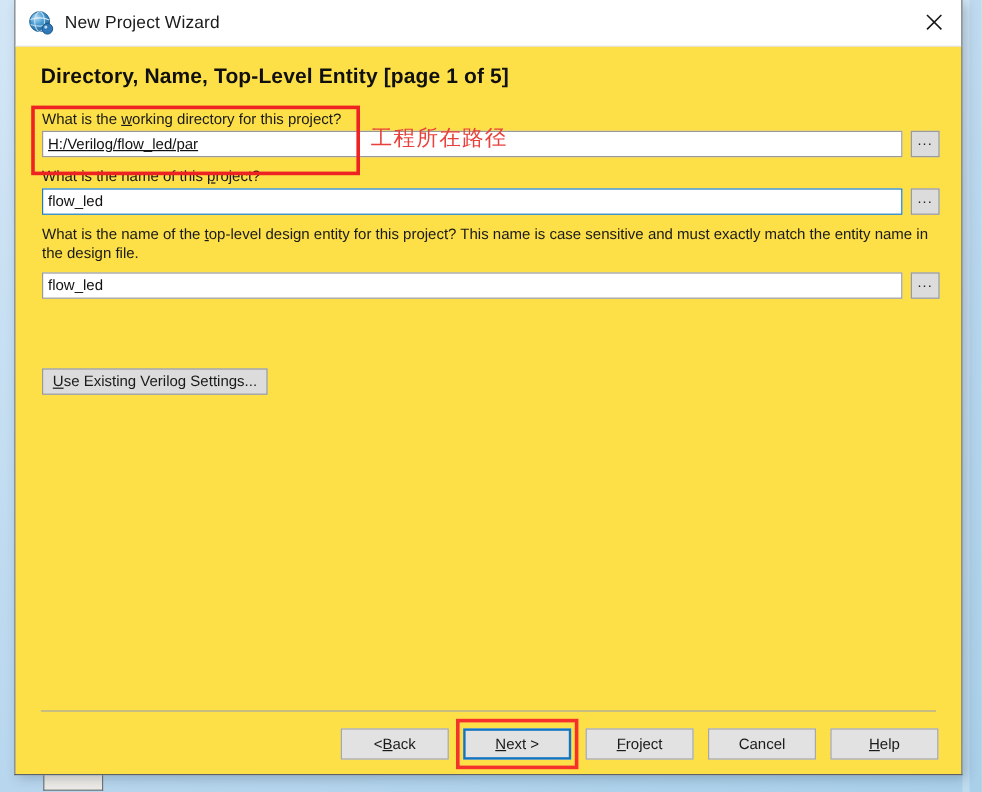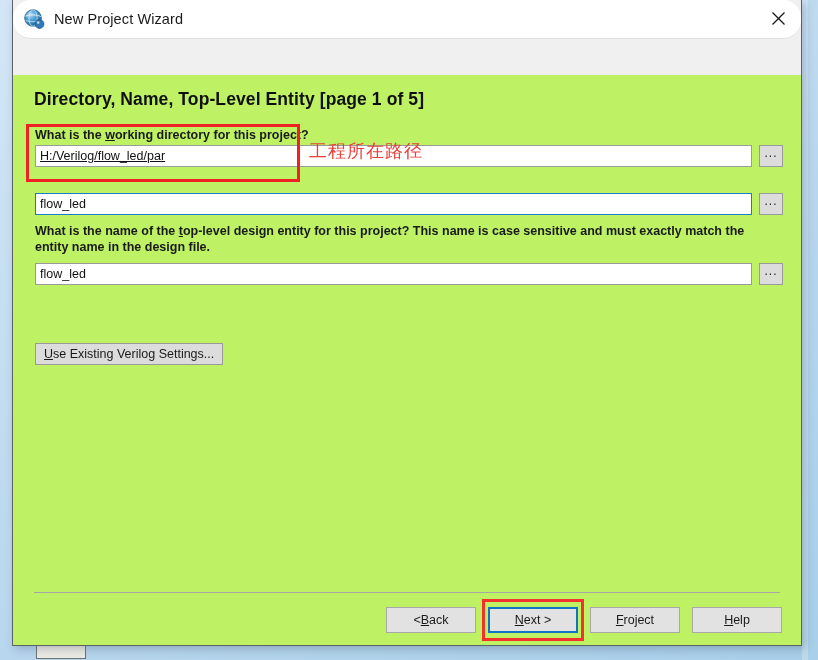--- a/index.html
+++ b/index.html
@@ -51,21 +51,20 @@
 
   
   #titlebar {
     height: 38px;
     min-height: 38px;
     background: #ffffff;
     display: flex;
     align-items: center;
     position: relative;
     border-bottom: 1px solid #e2e2e2;
-    border-radius: 18px;
   }
   #app-icon {
     width: 22px;
     height: 22px;
     margin-left: 10px;
     margin-right: 9px;
     position: relative;
     flex: none;
   }
   #app-icon svg { display: block; }
@@ -86,41 +85,39 @@
     justify-content: center;
     cursor: pointer;
   }
   #close-button svg { display: block; }
 
   
   #dialog-body {
     flex: 1;
     position: relative;
     padding: 4px;
-    background: #bef264;
+    background: #fde047;
     overflow: hidden;
-    margin-top: 36px;
   }
   #page-heading {
     position: absolute;
     left: 21px;
     top: 14px;
     font-size: 17.5px;
     font-weight: bold;
     color: #101010;
     letter-spacing: 0.1px;
     white-space: nowrap;
   }
 
   .field-label {
     font-size: 12.5px;
     color: #1a1a1a;
     line-height: 16px;
     white-space: nowrap;
-    font-weight: bold;
   }
   .field-label.wrap { white-space: normal; }
   .mn { text-decoration: underline; }
 
   .row {
     position: absolute;
     display: flex;
     align-items: center;
   }
   .text-input {
@@ -289,20 +286,23 @@
     <div id="page-heading">Directory, Name, Top-Level Entity [page 1 of 5]</div>
 
     <div class="row" style="left:22px; top:52px;">
       <div class="field-label"><span>What is the </span><span class="mn">w</span><span>orking directory for this project?</span></div>
     </div>
     <div class="row" style="left:22px; top:70px; width:748px;">
       <input class="text-input" style="width: 718px; text-decoration: underline;" value="H:/Verilog/flow_led/par">
       <div class="browse-btn">...</div>
     </div>
 
+    <div class="row" style="left:22px; top:100px;">
+      <div class="field-label"><span>What is the name of this </span><span class="mn">p</span><span>roject?</span></div>
+    </div>
     <div class="row" style="left:22px; top:118px; width:748px;">
       <input class="text-input focused" style="width: 718px;" value="flow_led">
       <div class="browse-btn">...</div>
     </div>
 
     <div class="row" style="left:22px; top:148px; width:740px;">
       <div class="field-label wrap" style="width:740px;"><span>What is the name of the </span><span class="mn">t</span><span>op-level design entity for this project? This name is case sensitive and must exactly match the entity name in the design file.</span></div>
     </div>
     <div class="row" style="left:22px; top:188px; width:748px;">
       <input class="text-input" style="width: 718px;" value="flow_led">
@@ -338,20 +338,27 @@
       </div>
       <div class="btn-wrap">
         <div class="dlg-btn">
             <span></span>
             <span class="mn">F</span>
             <span>roject</span>
           </div>
       </div>
       <div class="btn-wrap">
         <div class="dlg-btn">
+            <span>Cancel</span>
+            <span class="mn"></span>
+            <span></span>
+          </div>
+      </div>
+      <div class="btn-wrap">
+        <div class="dlg-btn">
             <span></span>
             <span class="mn">H</span>
             <span>elp</span>
           </div>
       </div>
     </div>
 
   </div>
 </div>
 

